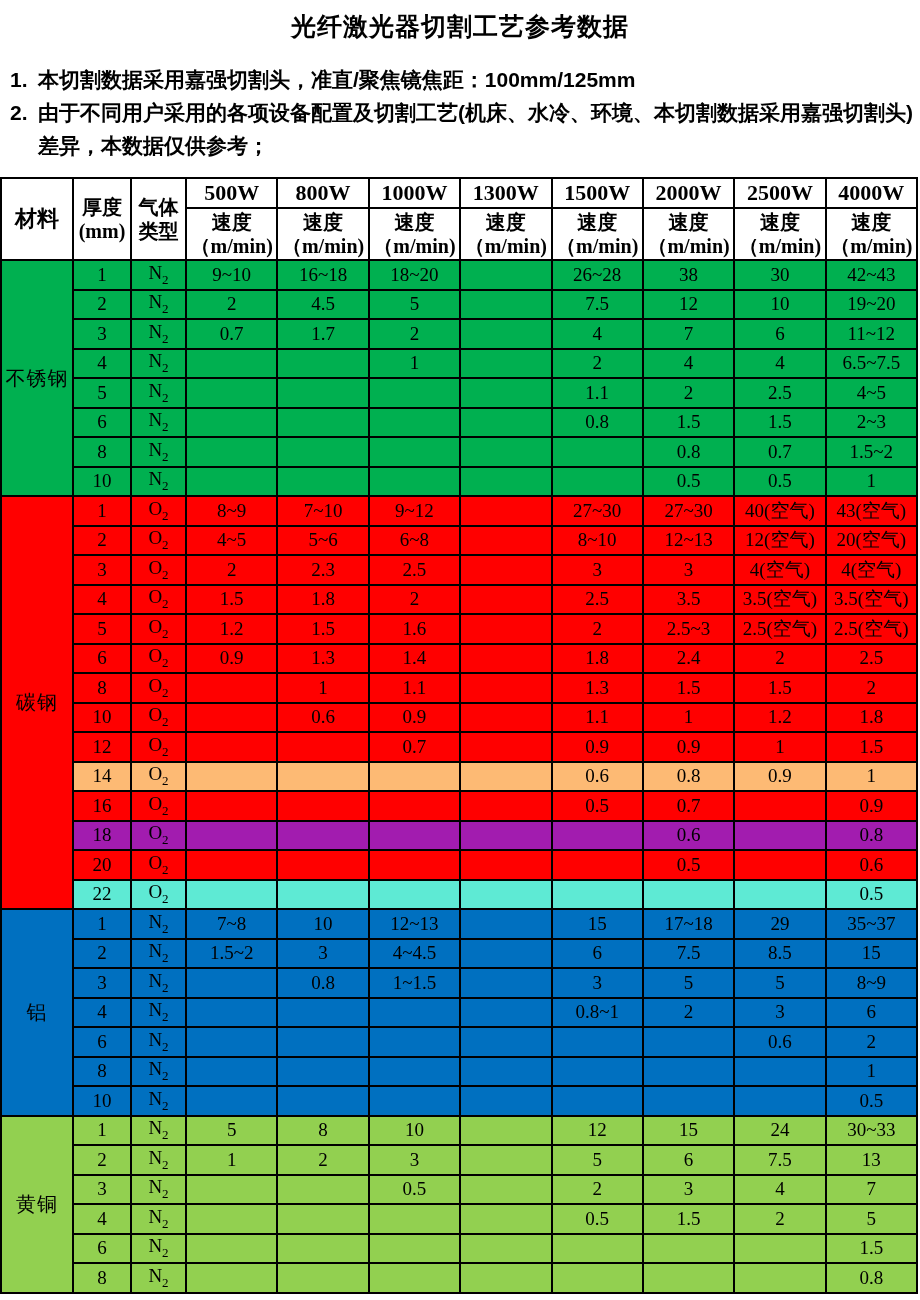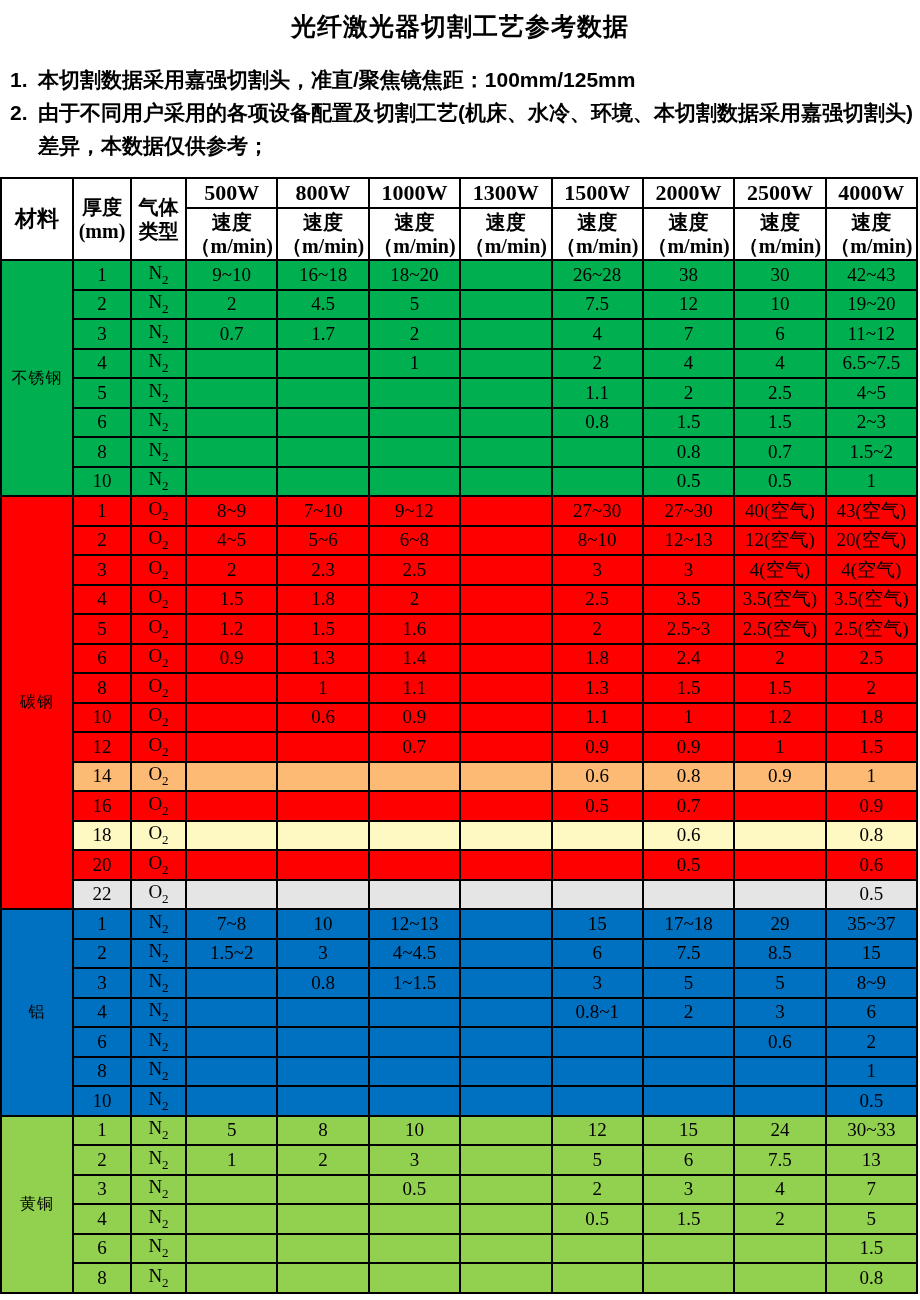--- a/index.html
+++ b/index.html
@@ -50,21 +50,21 @@
   thead tr.speed-row { height: 52px; }
   thead th {
     font-weight: 700;
     font-size: 22px;
     background: #fff;
   }
   .hdr-two-line { line-height: 24px; font-size: 20px; }
   .speed-cell-hdr { line-height: 24px; font-size: 20px; font-weight: 700; }
   tbody tr { height: 29.5px; }
   tbody td { font-size: 19px; }
-  td.material-cell { font-size: 16px; letter-spacing: 1px; margin-top: 31px; }
+  td.material-cell { font-size: 20px; letter-spacing: 1px; margin-top: 31px; }
   sub { font-size: 13px; }
 </style>
 </head>
 <body>
 
 <div class="page">
 
   <div class="title">光纤激光器切割工艺参考数据</div>
 
   <div class="notes">
@@ -371,21 +371,21 @@
           <td>O<sub>2</sub></td>
           <td></td>
           <td></td>
           <td></td>
           <td></td>
           <td>0.5</td>
           <td>0.7</td>
           <td></td>
           <td>0.9</td>
         </tr>
-        <tr style="background-color: #fef9c3; padding-left: 30px;">
+        <tr style="background-color: #a21caf; padding-left: 30px;">
           <td>18</td>
           <td>O<sub>2</sub></td>
           <td></td>
           <td></td>
           <td></td>
           <td></td>
           <td></td>
           <td>0.6</td>
           <td></td>
           <td>0.8</td>
@@ -395,21 +395,21 @@
           <td>O<sub>2</sub></td>
           <td></td>
           <td></td>
           <td></td>
           <td></td>
           <td></td>
           <td>0.5</td>
           <td></td>
           <td>0.6</td>
         </tr>
-        <tr style="background-color: #e5e5e5; margin-left: 20px;">
+        <tr style="background-color: #5eead4; margin-left: 20px;">
           <td>22</td>
           <td>O<sub>2</sub></td>
           <td></td>
           <td></td>
           <td></td>
           <td></td>
           <td></td>
           <td></td>
           <td></td>
           <td>0.5</td>

